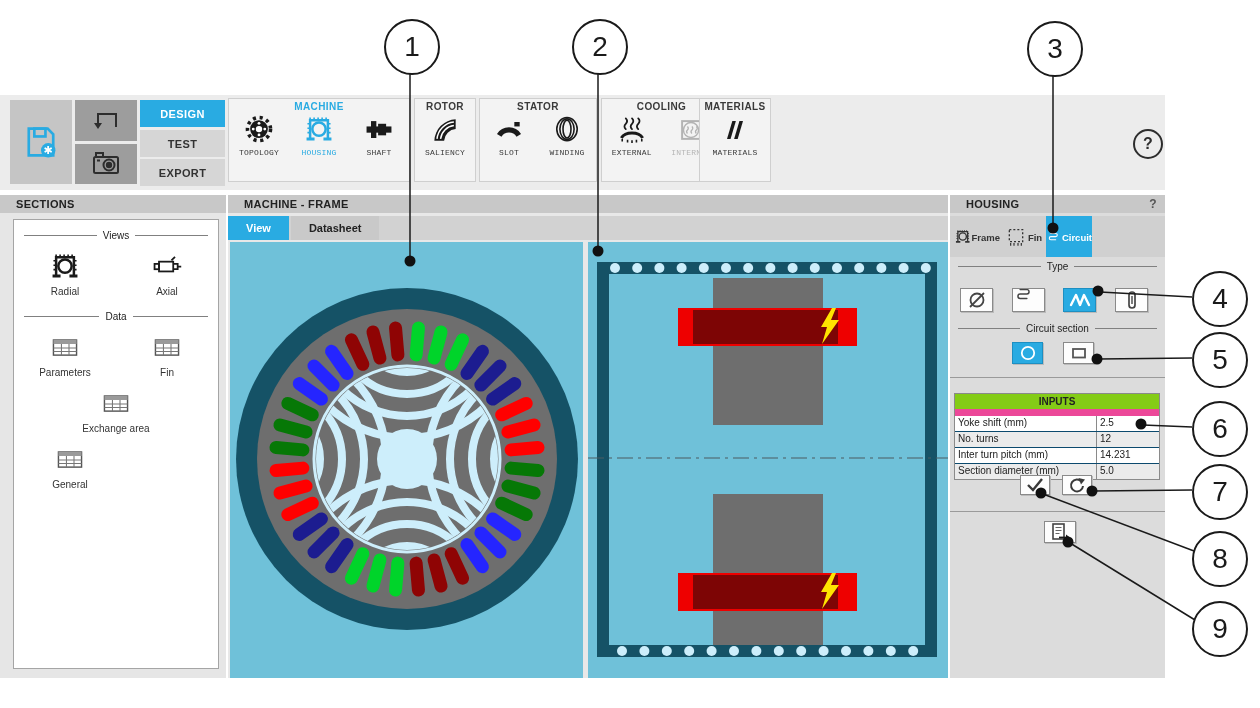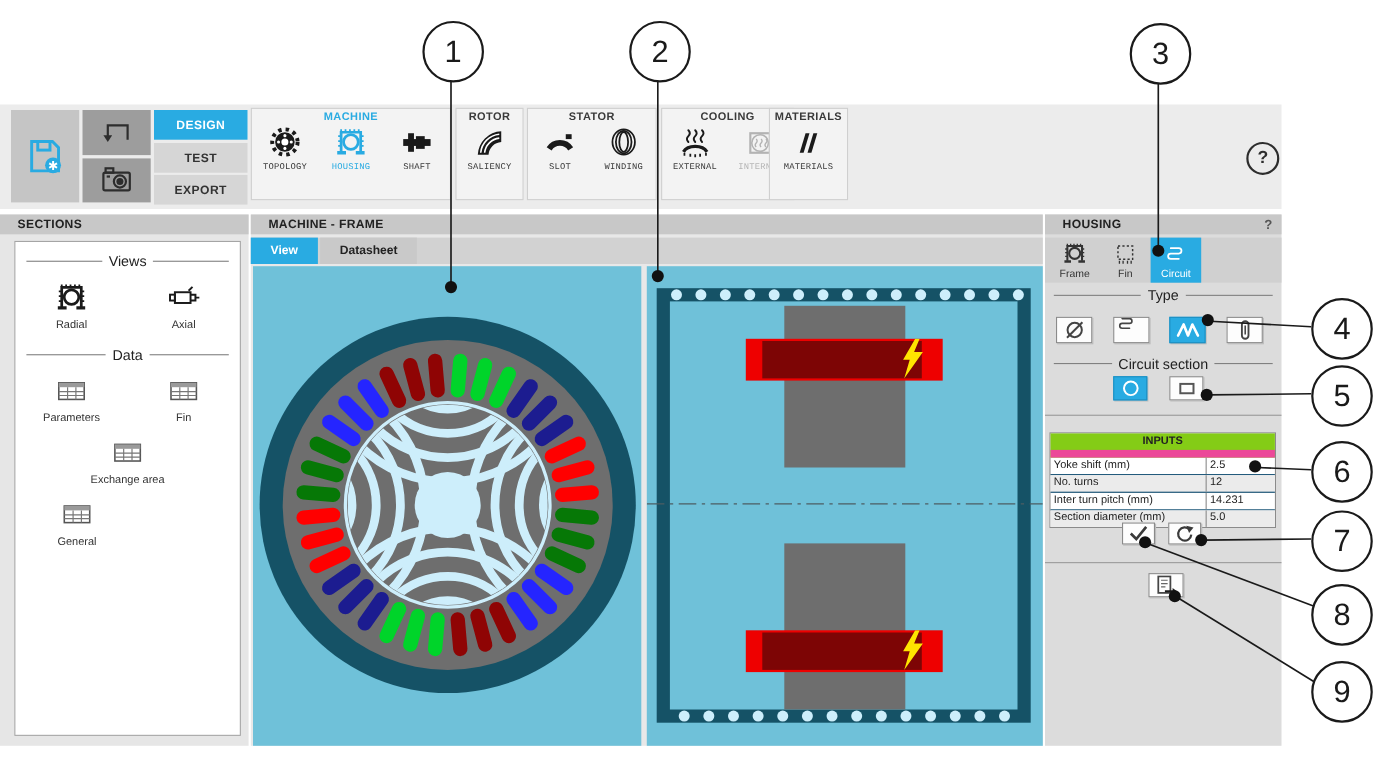--- a/index.html
+++ b/index.html
@@ -21,40 +21,40 @@
   .rlabel{font-size:8px;color:#3a3a3a;margin-top:2px;letter-spacing:.2px;font-family:Liberation Mono, monospace;}
   .ritem.active .rlabel{color:#29abe2;}
   .ritem.disabled .rlabel{color:#b5b5b5;}
   #help-btn{position:absolute;left:1133px;top:34px;width:26px;height:26px;border:2.5px solid #2d2d2d;border-radius:50%;
     display:flex;align-items:center;justify-content:center;font-weight:bold;font-size:16px;color:#2d2d2d;cursor:pointer;}
   
   .hdrbar{position:absolute;left:0;top:0;right:0;height:18px;background:#c8c8c8;display:flex;align-items:center;
     font-size:11px;font-weight:bold;color:#222;padding-left:16px;box-sizing:border-box;letter-spacing:.3px;}
   #sidebar{position:absolute;left:0;top:195px;width:226px;height:483px;background:#e6e6e6;}
   #side-panel{position:absolute;left:13px;top:24px;width:206px;height:450px;background:#fff;border:1px solid #a5a5a5;box-sizing:border-box;}
-  .divider{display:flex;align-items:center;gap:6px;color:#222;font-size:13px;margin:10px 10px 0 10px;text-align:right;}
+  .divider{display:flex;align-items:center;gap:6px;color:#222;font-size:10px;margin:10px 10px 0 10px;text-align:right;}
   .divider::before,.divider::after{content:"";flex:1;border-top:1px solid #808080;}
   .side-row{display:flex;justify-content:space-around;margin-top:10px;}
   .side-item{display:flex;flex-direction:column;align-items:center;width:96px;cursor:pointer;}
   .side-item svg{width:36px;height:32px;color:#1a1a1a;}
   .side-item .slabel{font-size:10px;color:#333;margin-top:3px;}
   
   #main{position:absolute;left:228px;top:195px;width:720px;height:483px;background:#e8e8e8;}
   #view-tabs{position:absolute;left:0;top:21px;width:720px;height:24px;background:#d2d2d2;display:flex;}
   .vtab{height:24px;display:flex;align-items:center;padding:0 18px;font-size:11px;font-weight:bold;color:#222;background:#c9c9c9;margin-right:2px;cursor:pointer;}
   .vtab.active{background:#29abe2;color:#fff;}
   .canvas{position:absolute;top:47px;height:436px;background:#6fc1d9;}
   #canvas-radial{left:2px;width:353px;}
   #canvas-axial{left:360px;width:360px;}
   
   #hpanel{position:absolute;left:950px;top:195px;width:215px;height:483px;background:#dcdcdc;}
   #hpanel .hdrbar{justify-content:space-between;padding-right:8px;}
   #hhelp{font-weight:bold;color:#555;font-size:12px;cursor:pointer;}
   #htabs{position:absolute;left:0;top:21px;width:215px;height:41px;background:#d0d0d0;display:flex;padding-left:4px;box-sizing:border-box;}
-  .htab{width:46px;height:41px;display:flex;flex-direction:column;align-items:center;justify-content:center;color:#333;cursor:pointer;}
+  .htab{width:46px;height:41px;display:flex;flex-direction:row;align-items:center;justify-content:center;color:#333;cursor:pointer;font-weight:bold;}
   .htab svg{width:24px;height:24px;}
   .htab .hlabel{font-size:9.5px;margin-top:1px;}
   .htab.active{background:#29abe2;color:#fff;}
   .pdiv{position:absolute;left:0;right:0;}
   .sqbtn{position:absolute;width:33px;height:24px;background:#fdfdfd;border:1px solid #8a8a8a;box-sizing:border-box;
     display:flex;align-items:center;justify-content:center;cursor:pointer;box-shadow:1px 1px 0 #bbb;}
   .sqbtn.sel{background:#29abe2;border-color:#1d8fc2;}
   .hr{position:absolute;left:0;right:0;border-top:1px solid #9a9a9a;}
   #inputs-table{position:absolute;left:4px;top:198px;width:206px;border:1px solid #8a8a8a;background:#fff;box-sizing:border-box;font-size:10px;color:#222;}
   #inputs-table .thead{height:15px;background:#84cc16;font-weight:bold;display:flex;align-items:center;justify-content:center;border-bottom:7px solid #ec4899;}

